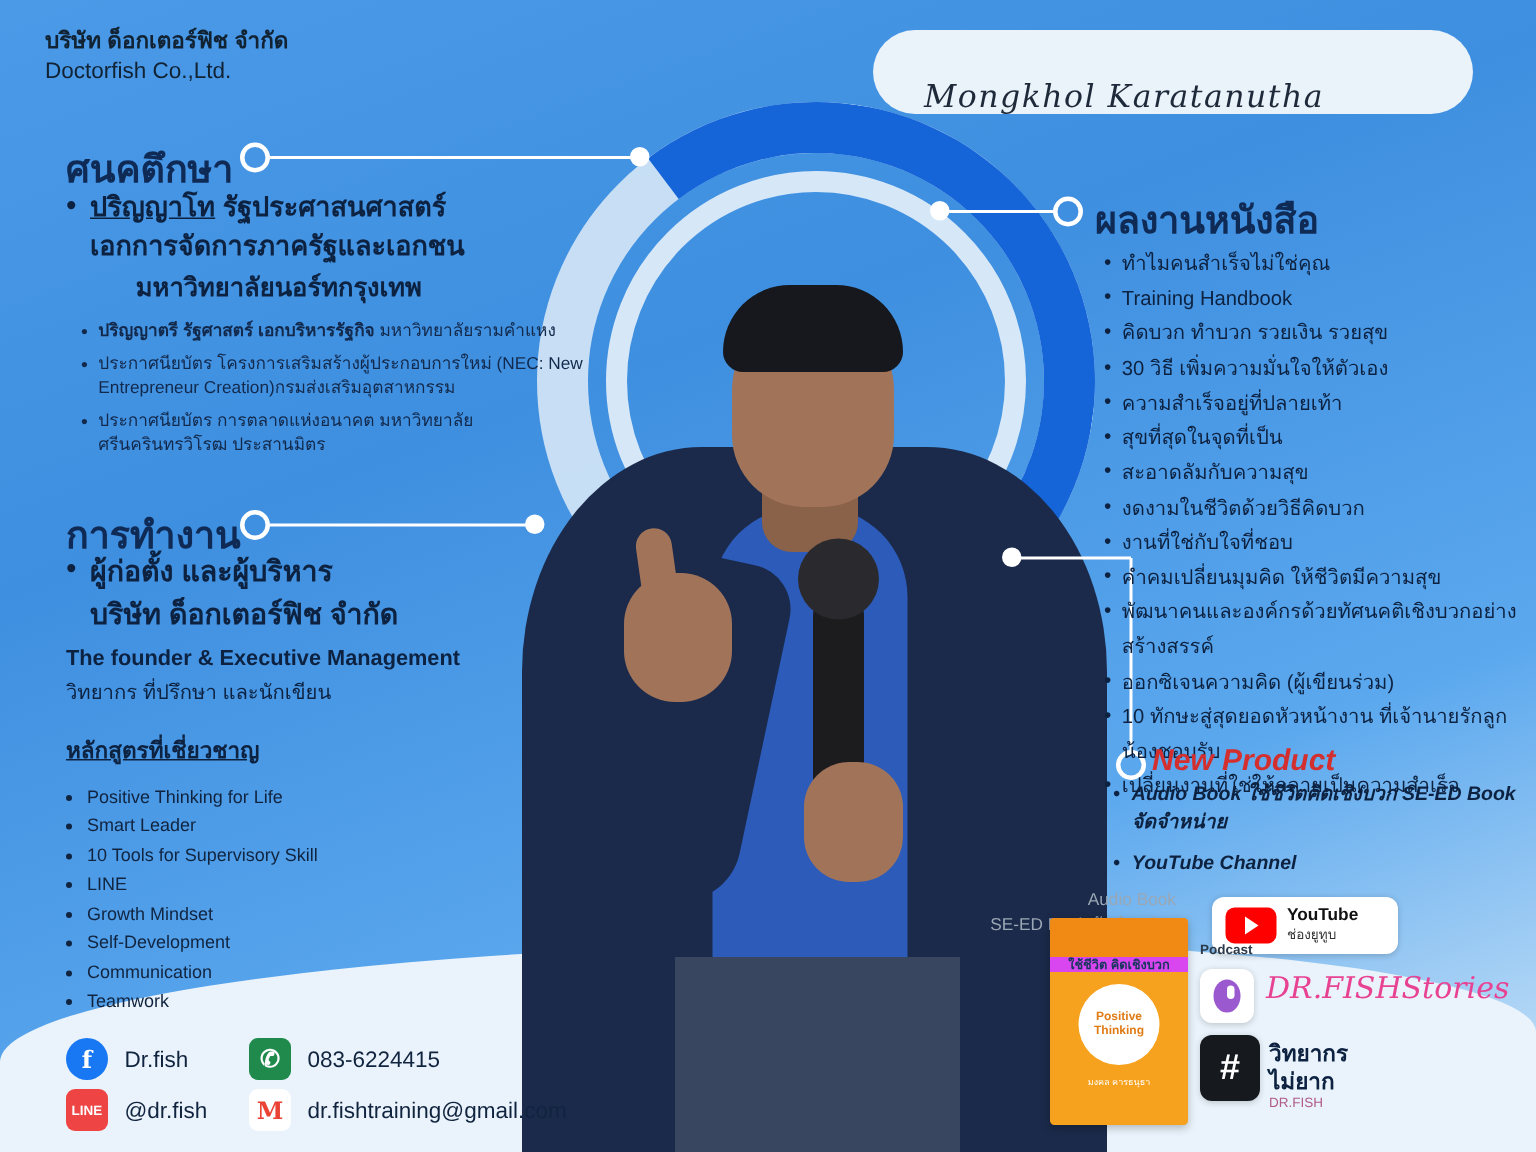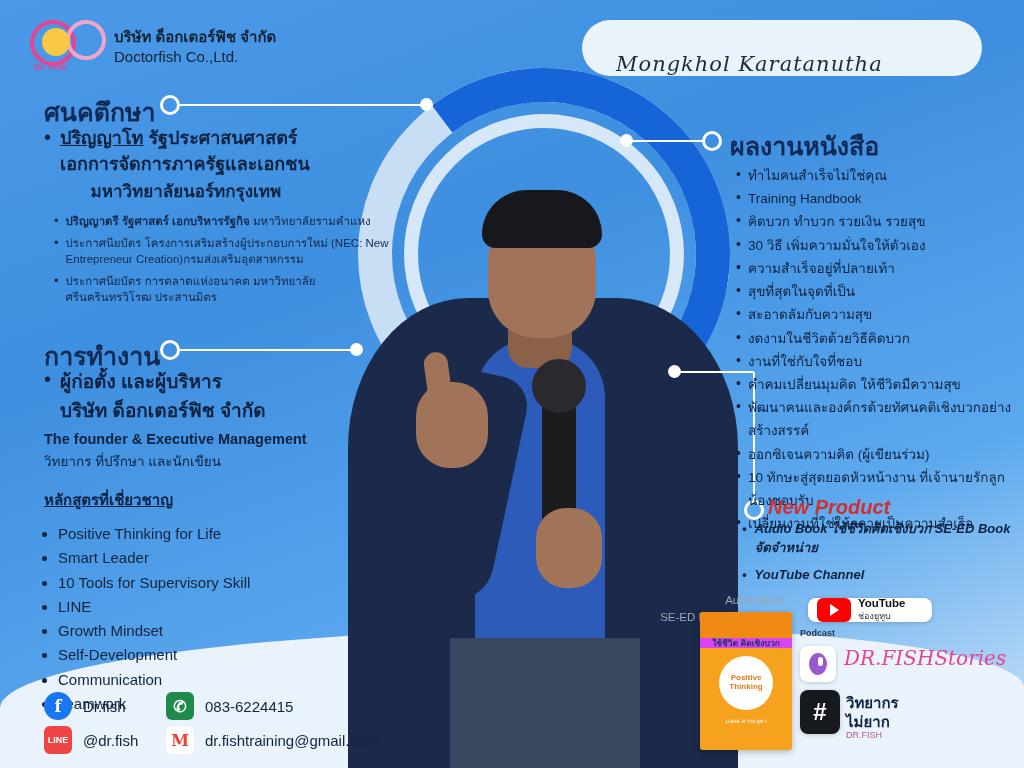--- a/index.html
+++ b/index.html
@@ -169,21 +169,21 @@
   .sub-item b { font-weight:bold; }
 
   .work-col { position:absolute; left:44px; top:368px; width:360px; color:#0d2240; }
   .work-main { font-size:19px; font-weight:bold; line-height:1.5; }
   .work-en { font-size:14.5px; font-weight:bold; margin-top:6px; }
   .work-role { font-size:13.5px; margin-top:3px; }
   .course-title {
     font-size:15px; font-weight:bold; text-decoration:underline; margin-top:16px;
   }
   .course-list { margin-top:10px; margin-left:14px; }
-  .course-list li { font-size:15px; line-height:1.62; color:#11243f; }
+  .course-list li { font-size:12px; line-height:1.62; color:#11243f; }
 
   
   .books-col { position:absolute; left:736px; top:164px; width:282px; color:#0d2240; }
   .books-col li { font-size:13.5px; line-height:1.72; list-style:none; display:flex; gap:7px; }
   .books-col li .b { font-size:14px; line-height:1.5; }
 
   .newprod-col { position:absolute; left:742px; top:520px; width:280px; color:#0d2240; }
   .newprod-col .np-item { display:flex; gap:8px; font-size:13px; font-weight:bold; font-style:italic; line-height:1.45; margin-bottom:8px; }
 
   
@@ -206,21 +206,21 @@
     margin:8px auto 0; display:flex; align-items:center; justify-content:center;
     font-size:8px; color:#e07a12; font-weight:bold; text-align:center; line-height:1.1;
   }
   .book-img .bi-foot { font-size:6px; color:#fff; text-align:center; margin-top:6px; }
 
   .tile {
     position:absolute; background:#fff; border-radius:8px;
     box-shadow:0 1px 4px rgba(0,0,0,.18);
     display:flex; align-items:center; gap:7px; padding:6px 9px;
   }
-  .yt-tile { left:808px; top:598px; width:124px; height:24px; }
+  .yt-tile { left:808px; top:598px; width:124px; height:38px; }
   .yt-logo { width:34px; height:24px; background:#ff0000; border-radius:6px; position:relative; }
   .yt-logo:after {
     content:""; position:absolute; left:13px; top:6px;
     border-left:9px solid #fff; border-top:6px solid transparent; border-bottom:6px solid transparent;
   }
   .yt-txt .t1 { font-size:11.5px; font-weight:bold; color:#111; }
   .yt-txt .t2 { font-size:9px; color:#333; }
 
   .podcast-tile { left:800px; top:646px; width:36px; height:36px; background:#fff; justify-content:center; }
   .podcast-ic { width:22px; height:22px; border-radius:50%; background:#9b59d0; position:relative; }
@@ -279,26 +279,20 @@
   <div class="p-hair"></div>
   <div class="p-arm"></div>
   <div class="p-hand"></div>
   <div class="p-thumb"></div>
   <div class="p-mic"></div>
   <div class="p-mic-head"></div>
   <div class="p-mic-hand"></div>
 </div>
 
 <div class="logo-block">
-  <div class="logo-mark">
-    <div class="logo-ring1"></div>
-    <div class="logo-ring2"></div>
-    <div class="logo-fish"></div>
-    <div class="logo-text-sm">Dr. Fish</div>
-  </div>
   <div class="logo-words">
     <div class="th">บริษัท ด็อกเตอร์ฟิช จำกัด</div>
     <div class="en">Doctorfish Co.,Ltd.</div>
   </div>
 </div>
 
 <div class="name-pill-accent"></div>
 <div class="name-pill">
   <div class="name-text">Mongkhol Karatanutha</div>
 </div>

